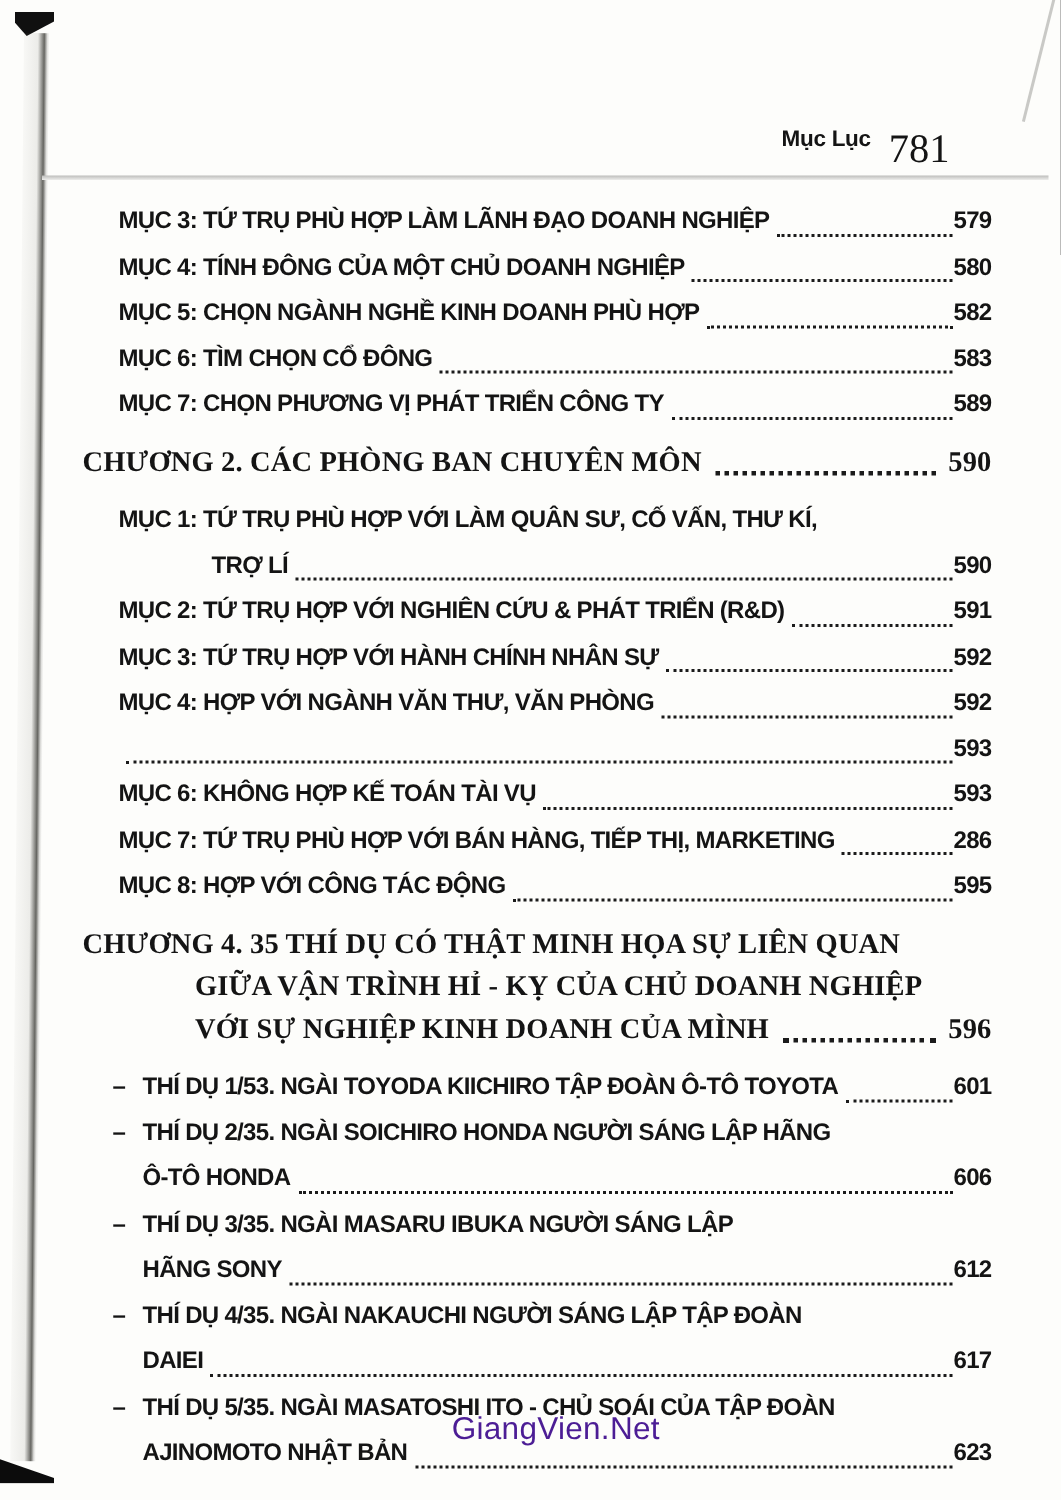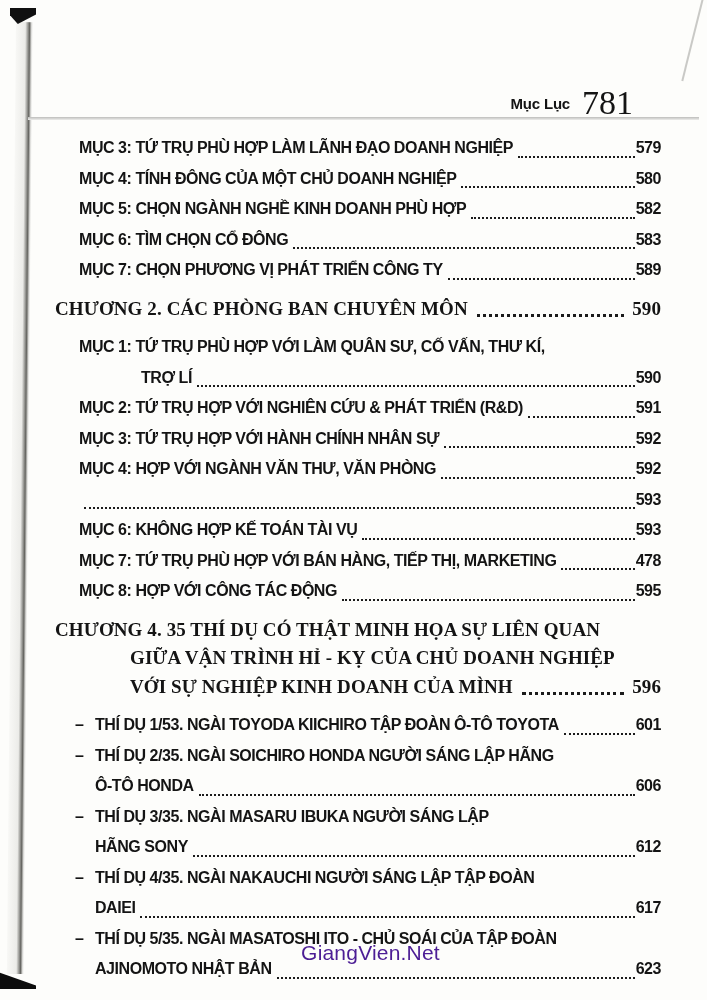--- a/index.html
+++ b/index.html
@@ -24,25 +24,25 @@
     background:#0c0c0c;
     clip-path:polygon(0 10%, 100% 80%, 100% 100%, 0 100%);
   }
   .scan-edge-right {
     position:absolute; right:2px; top:-6px; width:2px; height:90px;
     background:rgba(150,150,145,0.5); transform:rotate(14deg); transform-origin:top right;
   }
   
   .page-header {
     position:absolute; top:84px; left:79px; right:46px;
-    display:flex; justify-content:flex-end; align-items:center; gap:12px;
+    display:flex; justify-content:flex-end; align-items:flex-start; gap:12px;
     padding-right:28px;
   }
   .header-label { font-weight:bold; font-size:15px; letter-spacing:-0.2px; }
-  .header-num { font-family:"Liberation Serif", serif; font-size:34px; }
+  .header-num { font-family:"Liberation Serif", serif; font-size:27px; }
   .rule {
     position:absolute; left:28px; right:8px; top:117px; height:3px;
     background:linear-gradient(to bottom,#bdbdbb,#ededeb);
   }
   
   .toc { position:absolute; top:133px; left:79px; right:46px; }
   .entry { }
   .entry .line { display:flex; align-items:flex-end; white-space:nowrap; }
   .entry.muc .line, .entry.example .line {
     font-weight:bold; font-size:16px; letter-spacing:-0.45px; line-height:30.5px;
@@ -171,21 +171,21 @@
         <div class="line">
           <span class="txt">MỤC 6: KHÔNG HỢP KẾ TOÁN TÀI VỤ</span>
           <span class="leader"></span>
           <span class="page-num">593</span>
         </div>
       </div>
       <div class="entry muc">
         <div class="line">
           <span class="txt">MỤC 7: TỨ TRỤ PHÙ HỢP VỚI BÁN HÀNG, TIẾP THỊ, MARKETING</span>
           <span class="leader"></span>
-          <span class="page-num">478</span>
+          <span class="page-num">286</span>
         </div>
       </div>
       <div class="entry muc">
         <div class="line">
           <span class="txt">MỤC 8: HỢP VỚI CÔNG TÁC ĐỘNG</span>
           <span class="leader"></span>
           <span class="page-num">595</span>
         </div>
       </div>
       <div class="entry chapter gap-before">

